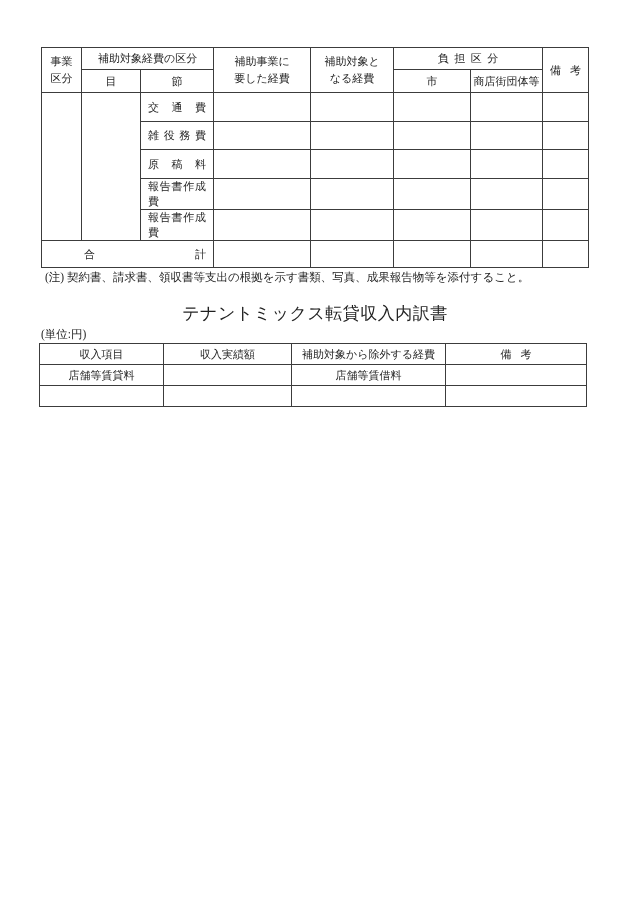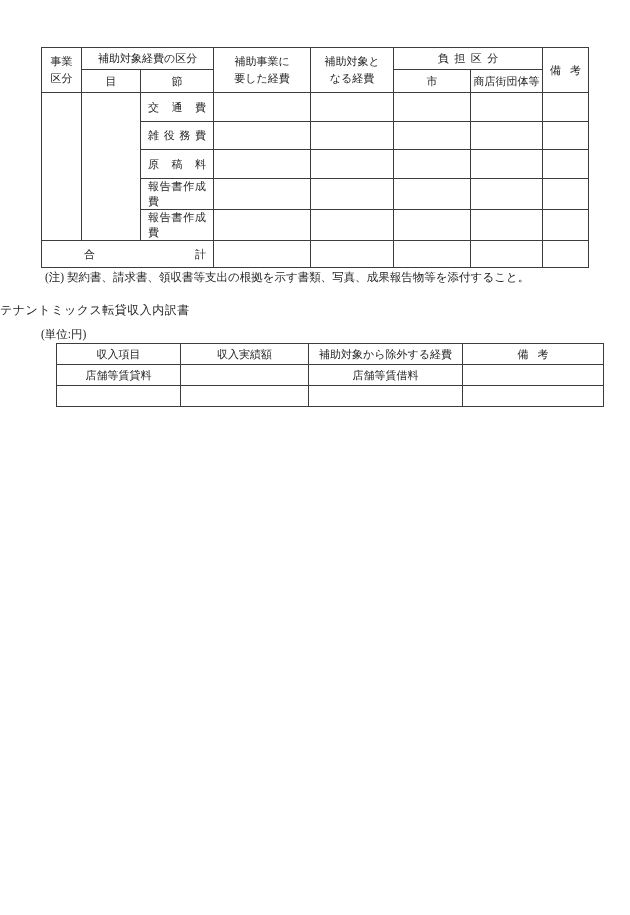--- a/index.html
+++ b/index.html
@@ -34,21 +34,21 @@
     padding: 0 7px !important;
   }
   .total-cell {
     text-align: justify;
     text-align-last: justify;
     padding: 0 7px 0 42px !important;
   }
   .ls-wide  { letter-spacing: 0.5em; margin-right: -0.5em; text-align: center; }
   .ls-wide2 { letter-spacing: 0.8em; margin-right: -0.8em; margin-top: 28px; }
   .note-line { font-size: 11.5px; line-height: 15px; }
-  .doc-title { font-size: 12px; letter-spacing: 0.5px; }
+  .doc-title { font-size: 17px; text-align: center; letter-spacing: 0.5px; }
   .unit-line { font-size: 11.5px; text-align: left; padding-right: 6px; }
 </style>
 </head>
 <body>
 
 <div class="page">
 
   <div class="abs" style="left:41px; top:47px;">
     <table class="doc-table" style="width:547px;">
       <colgroup>
@@ -134,21 +134,21 @@
       </tbody>
     </table>
   </div>
 
   <div class="abs note-line" style="left:45px; top:270px; width:560px;">(注) 契約書、請求書、領収書等支出の根拠を示す書類、写真、成果報告物等を添付すること。</div>
 
   <div class="abs doc-title" style="left:0; top:302px; width:630px;">テナントミックス転貸収入内訳書</div>
 
   <div class="abs unit-line" style="left:41px; top:327px; width:547px;">(単位:円)</div>
 
-  <div class="abs" style="left:56px; top:343px;">
+  <div class="abs" style="left:39px; top:343px;">
     <table class="doc-table" style="width:547px;">
       <colgroup>
         <col style="width:124px">
           <col style="width:128px">
           <col style="width:154px">
           <col style="width:141px">
       </colgroup>
       <tbody>
         <tr style="height:21px">
           <td class="center">収入項目</td>

